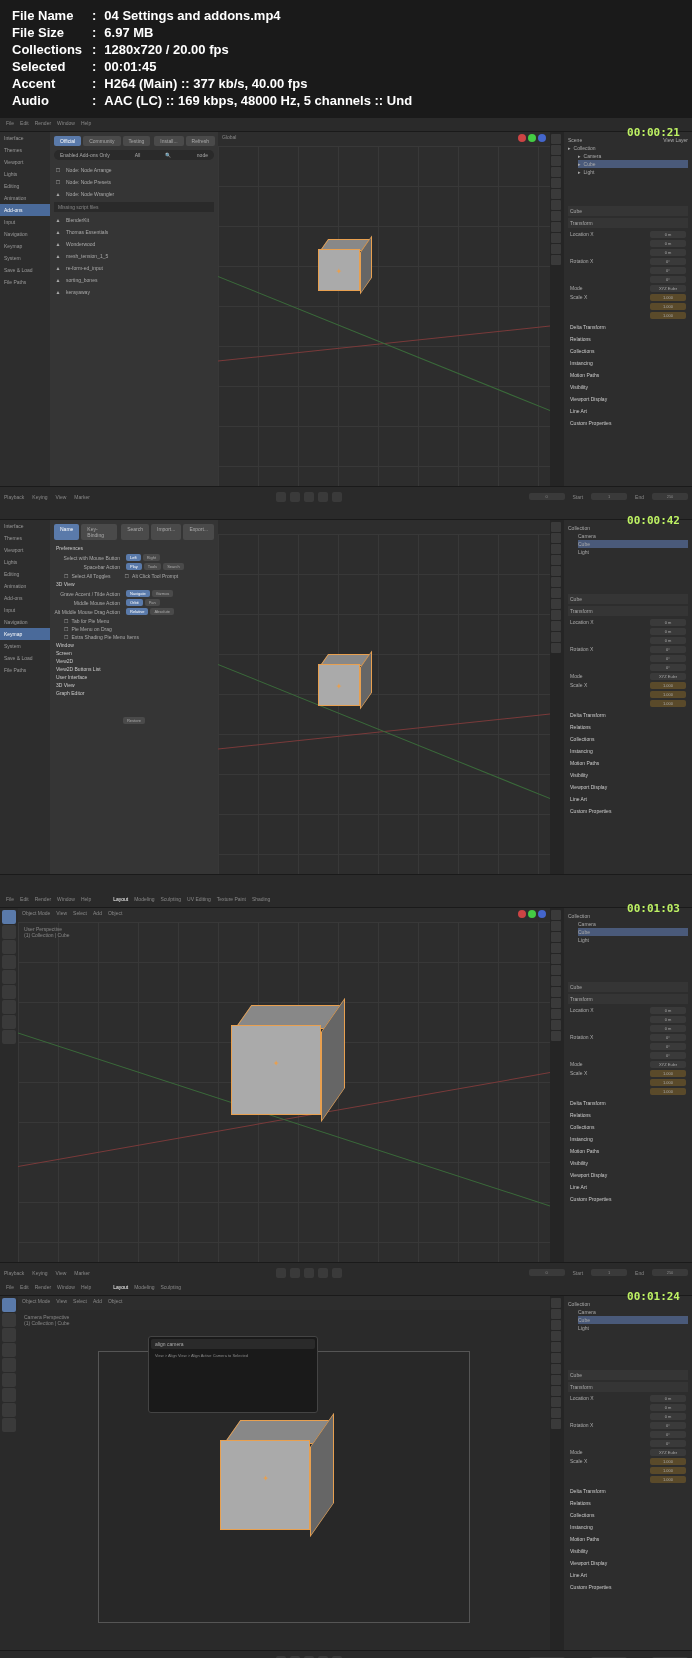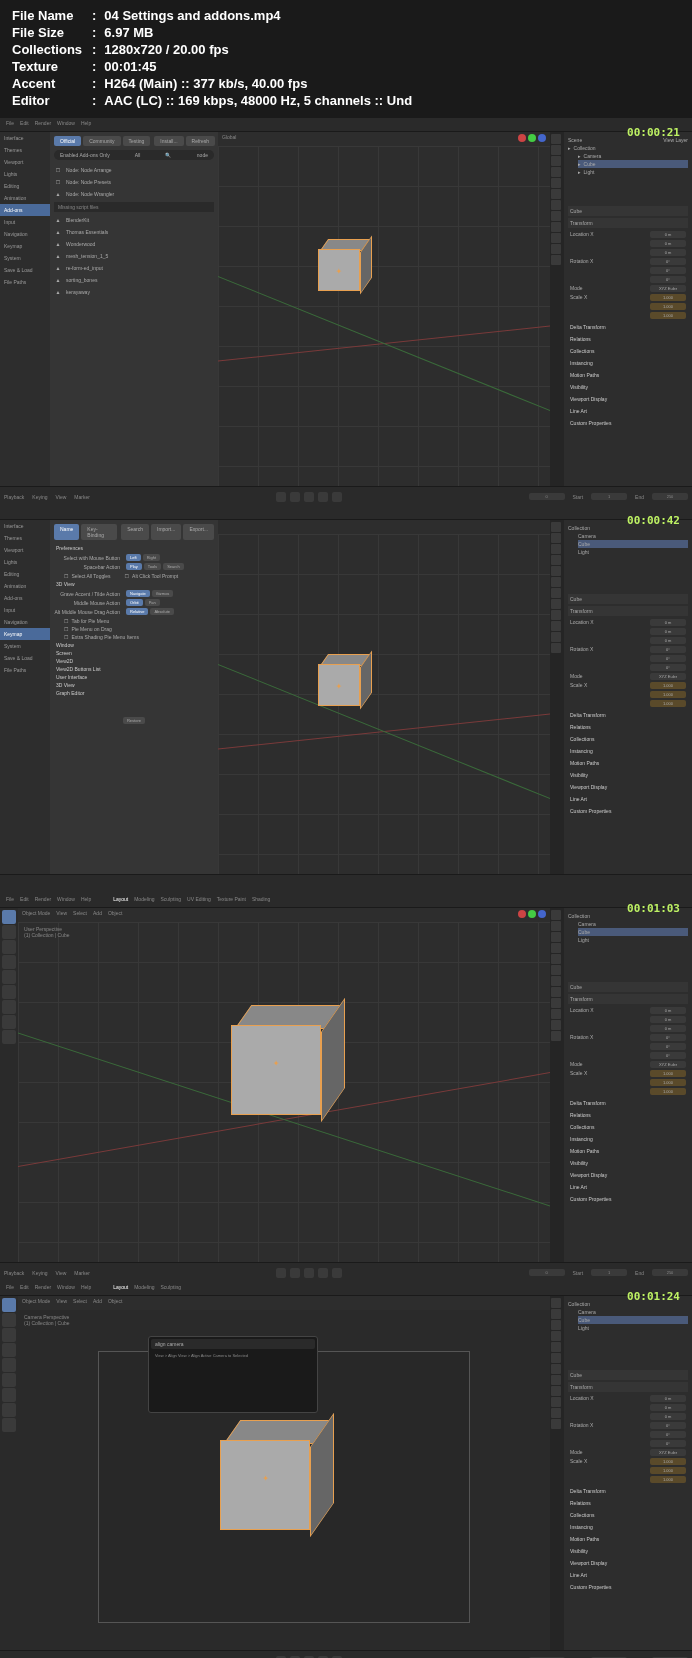--- a/index.html
+++ b/index.html
@@ -115,31 +115,31 @@
       <span class="header-label">File Size</span>
       <span class="header-sep">:</span>
       <span class="header-val">6.97 MB</span>
     </div>
   <div class="header-row">
       <span class="header-label">Collections</span>
       <span class="header-sep">:</span>
       <span class="header-val">1280x720 / 20.00 fps</span>
     </div>
   <div class="header-row">
-      <span class="header-label">Texture</span>
+      <span class="header-label">Selected</span>
       <span class="header-sep">:</span>
       <span class="header-val">00:01:45</span>
     </div>
   <div class="header-row">
       <span class="header-label">Accent</span>
       <span class="header-sep">:</span>
       <span class="header-val">H264 (Main) :: 377 kb/s, 40.00 fps</span>
     </div>
   <div class="header-row">
-      <span class="header-label">Editor</span>
+      <span class="header-label">Audio</span>
       <span class="header-sep">:</span>
       <span class="header-val">AAC (LC) :: 169 kbps, 48000 Hz, 5 channels :: Und</span>
     </div>
 </div>
 
 <div class="frames">
 
 <div class="frame">
   <div class="timestamp">00:00:21</div>
   <div class="blender-top">

